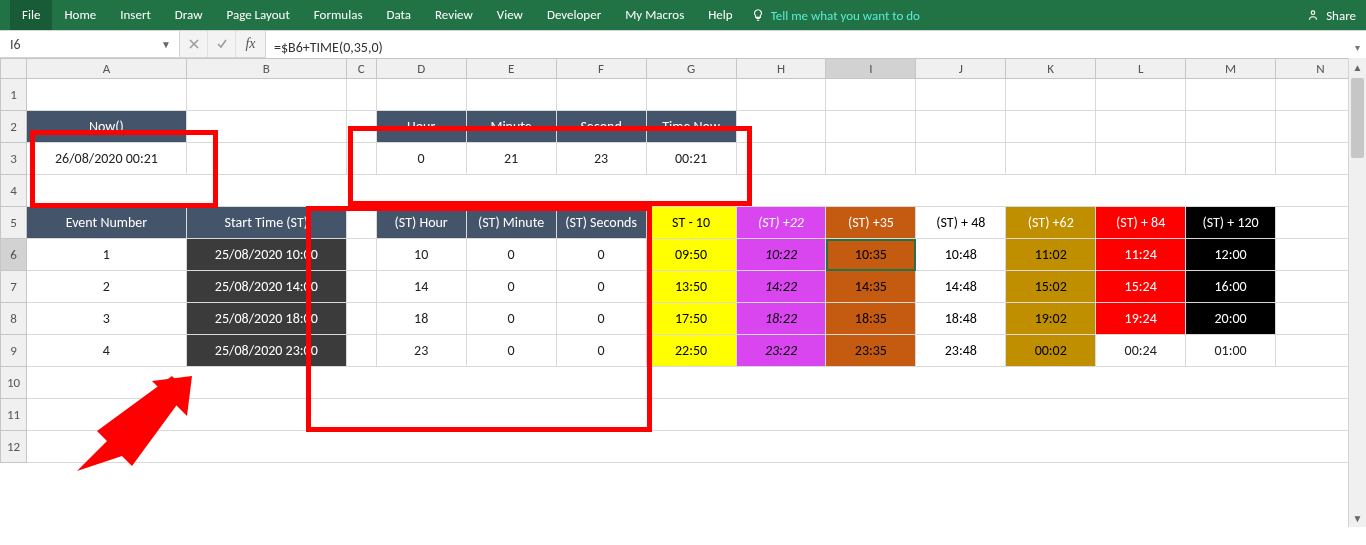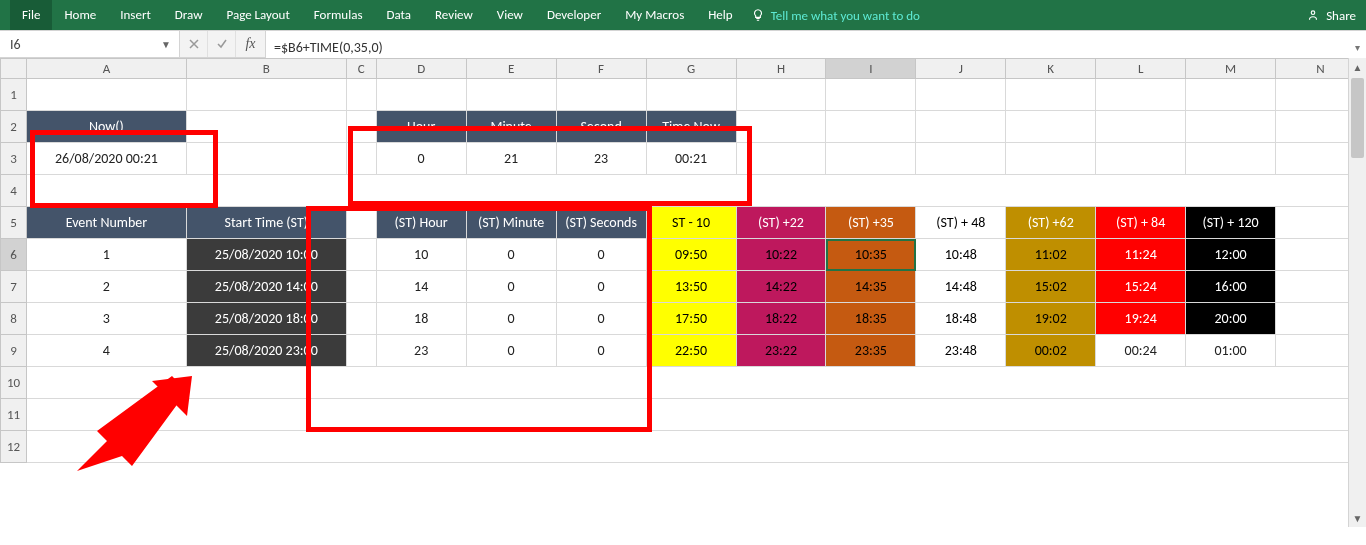--- a/index.html
+++ b/index.html
@@ -36,21 +36,21 @@
   
   .cA, .cB { width: 160px; }
   .cC { width: 30px; }
   .cD, .cE, .cF, .cG, .cH, .cI, .cJ, .cK, .cL, .cM, .cN { width: 90px; }
   .row1 td { height: 18px; }
   
   .hdr { background: #44546a; color: #fff; font-size: 14px; }
   .darkcell { background: #3b3b3b; color: #fff; font-size: 12px; }
   
   .yellow { background: #ffff00; color: #000000; }
-  .green  { background: #be185d; color: #000; }
+  .green  { background: #d946ef; color: #000; font-style: italic; }
   .brown  { background: #c55a11; color: #000; }
   .whitebg{ background: #fff; color: #000; }
   .gold   { background: #bf8f00; color: #000; }
   .red    { background: #ff0000; color: #fff; }
   .black  { background: #000; color: #fff; }
   .tall td { height: 60px; }
   
   .redbox { position: absolute; border: 5px solid #ff0000; pointer-events: none; z-index: 5; }
   
   .arrow { position: absolute; z-index: 6; }

